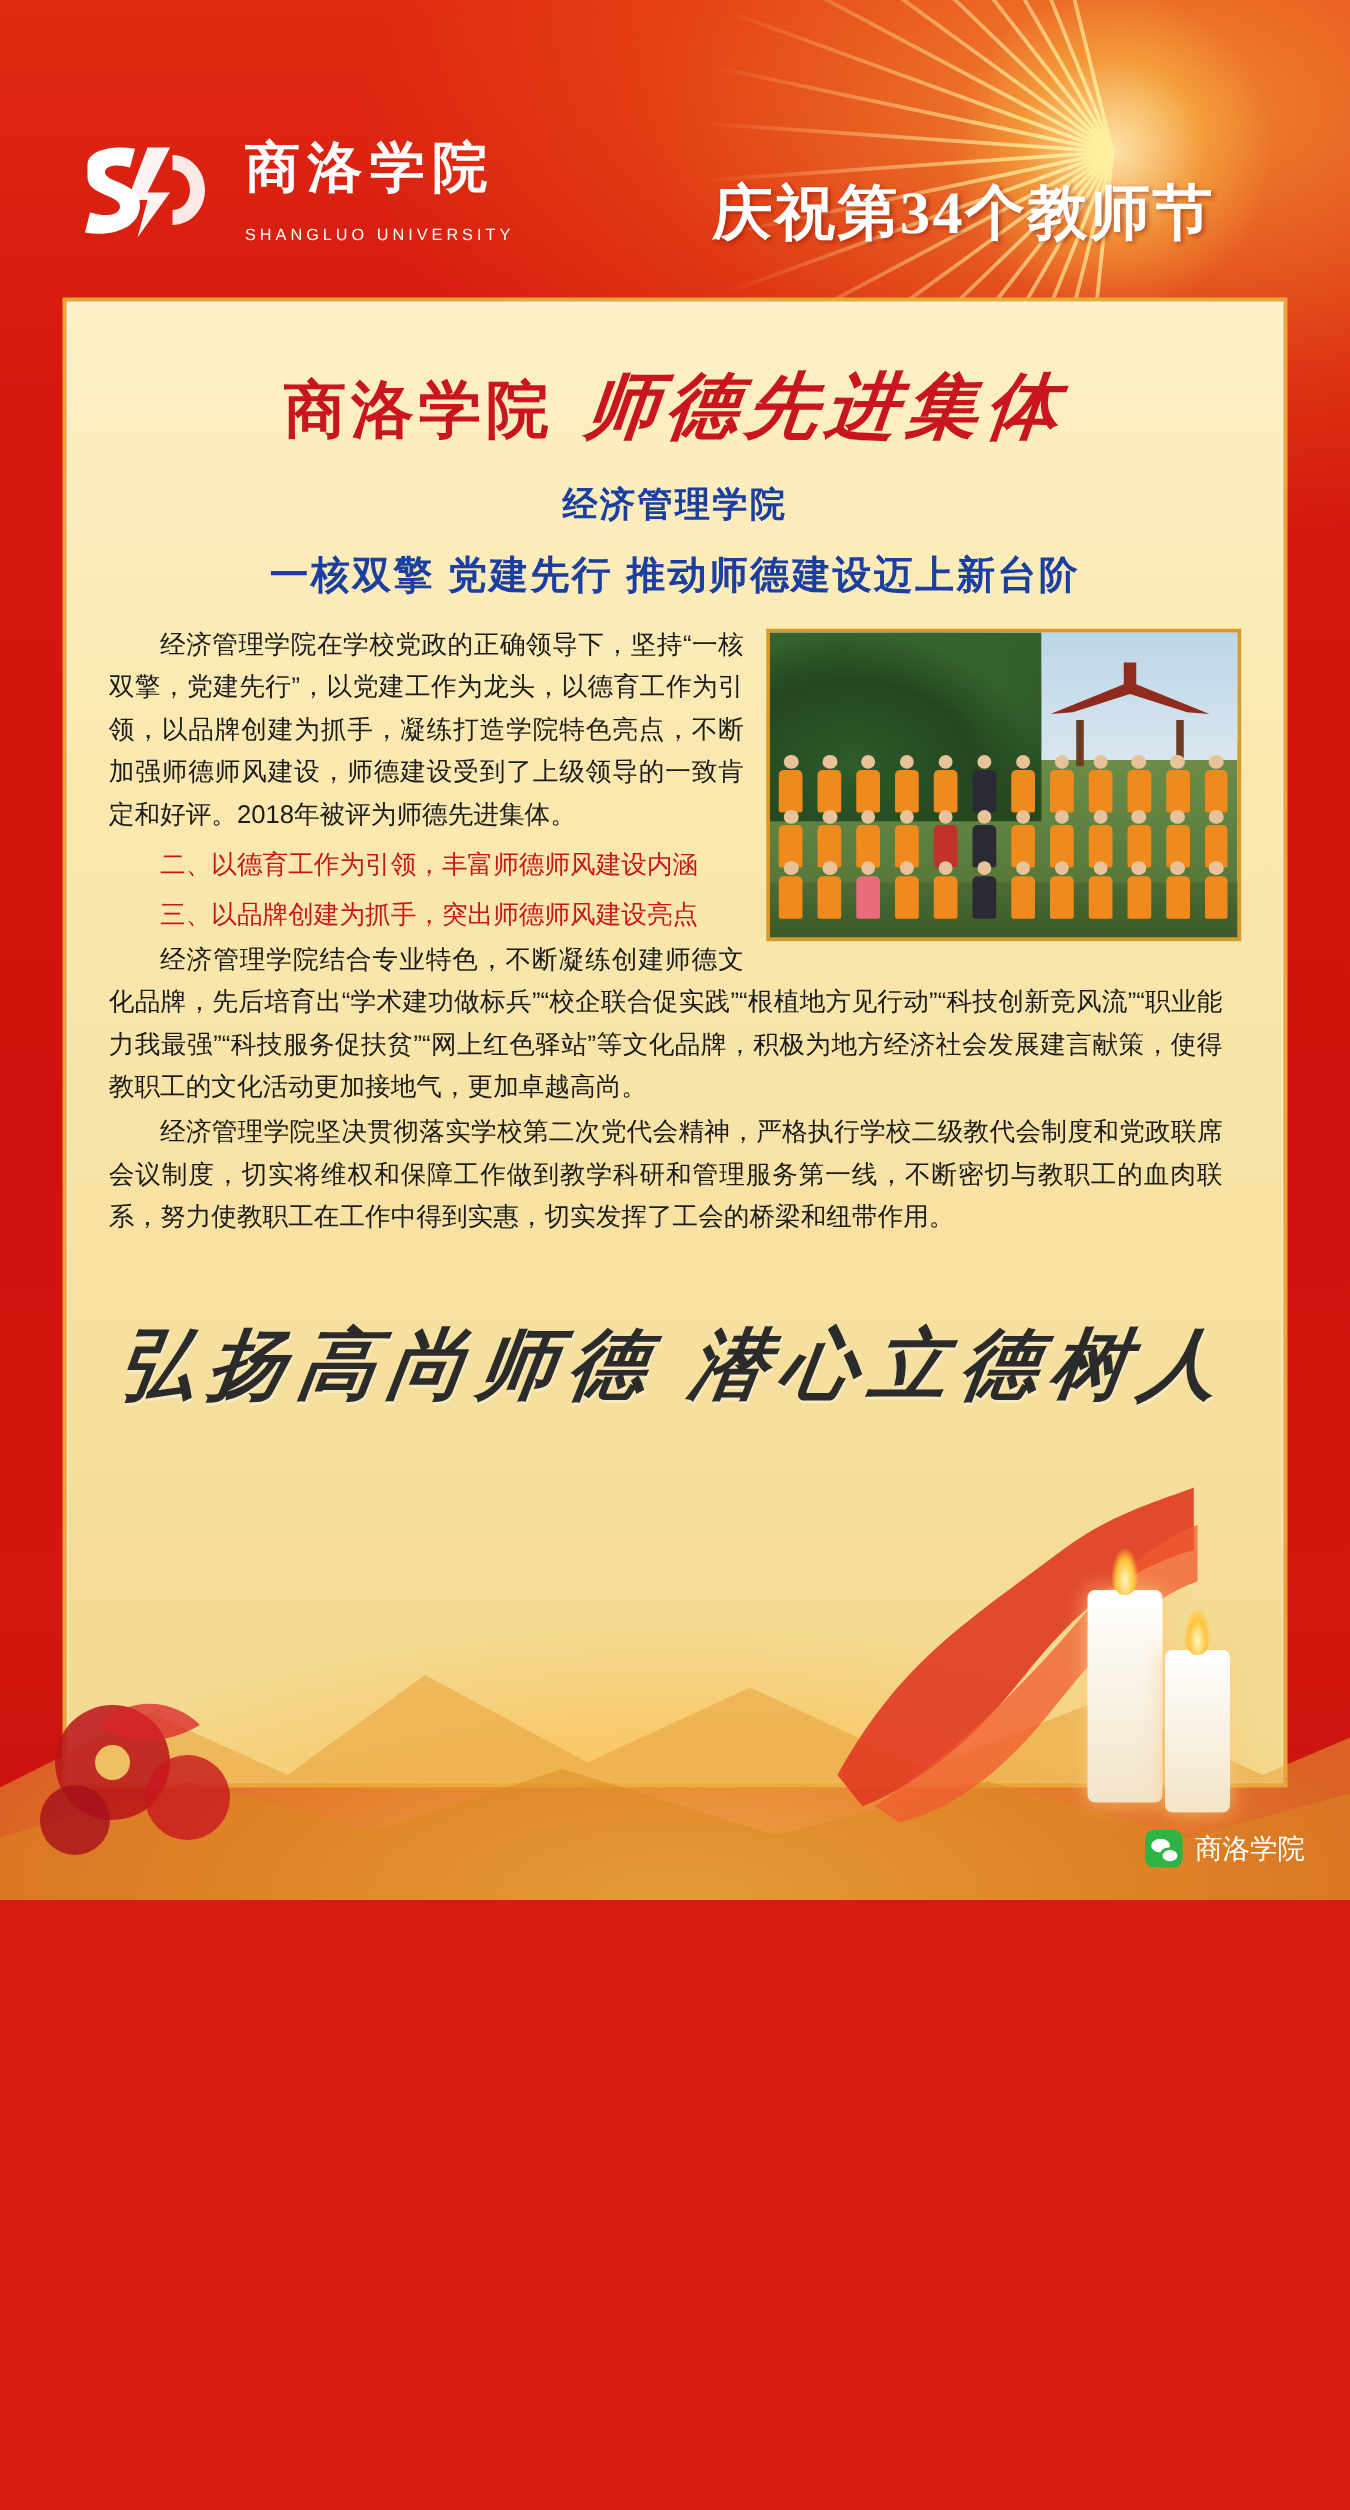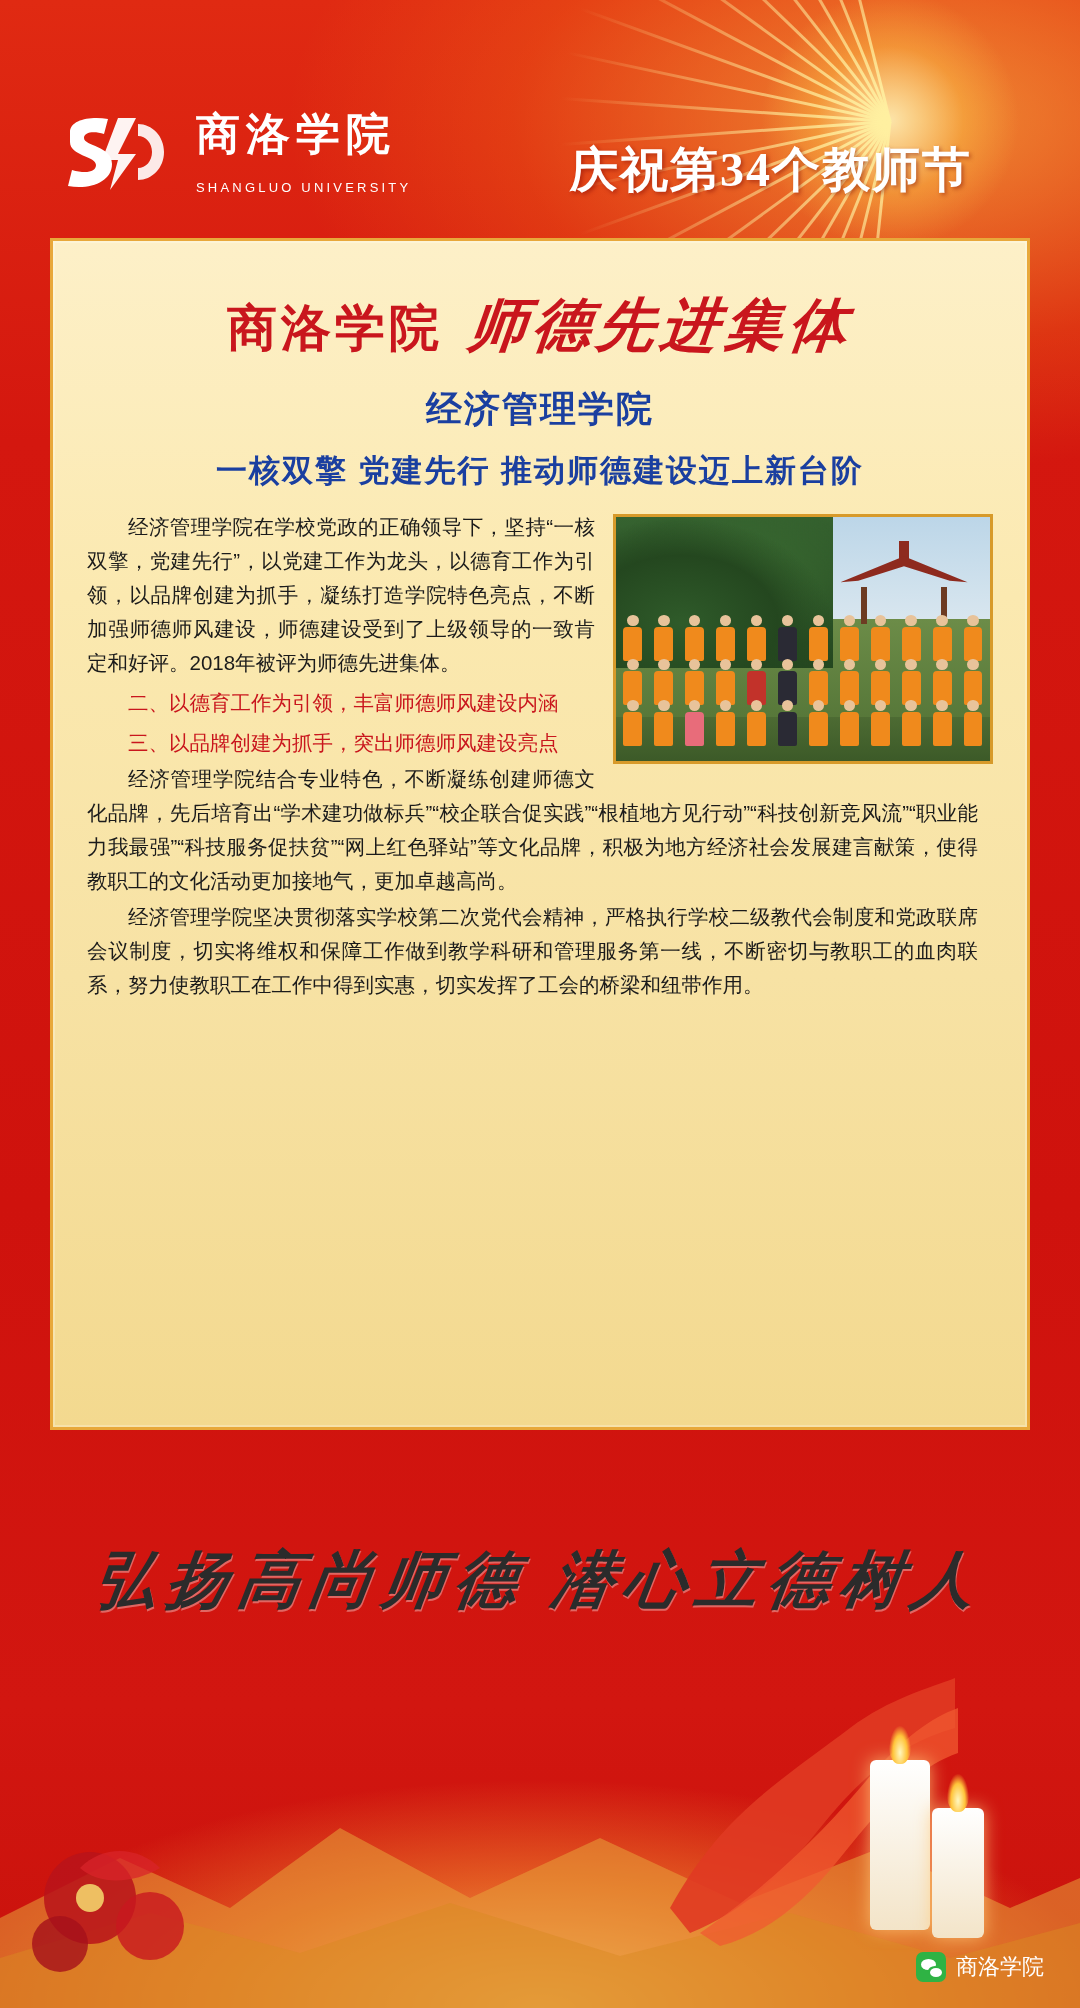--- a/index.html
+++ b/index.html
@@ -10,21 +10,21 @@
     width: 1080px;
     height: 2008px;
     font-family: "Liberation Sans", sans-serif;
     background: #d61b14;
     overflow: hidden;
   }
 
   #poster {
     position: relative;
     width: 1080px;
-    height: 2008px;
+    height: 1520px;
     background:
       radial-gradient(ellipse 900px 500px at 85% 6%, rgba(255,220,80,0.55) 0%, rgba(255,170,30,0.18) 45%, rgba(214,27,20,0) 70%),
       linear-gradient(180deg, #e02a12 0%, #d4170f 22%, #cf120d 60%, #d21610 85%, #c9120c 100%);
     overflow: hidden;
     text-decoration: underline;
   }
 
   
   .burst {
     position: absolute;
@@ -138,21 +138,21 @@
     font-size: 58px;
     font-weight: bold;
     color: #c9161d;
     letter-spacing: 6px;
     font-style: italic;
     transform: skewX(-6deg);
   }
   .subtitle {
     text-align: center;
     color: #1a3fa0;
-    font-size: 36px;
+    font-size: 28px;
     font-weight: bold;
     margin-top: 20px;
     letter-spacing: 2px;
   }
   .slogan {
     text-align: center;
     color: #1a3fa0;
     font-size: 31px;
     font-weight: bold;
     margin-top: 16px;

